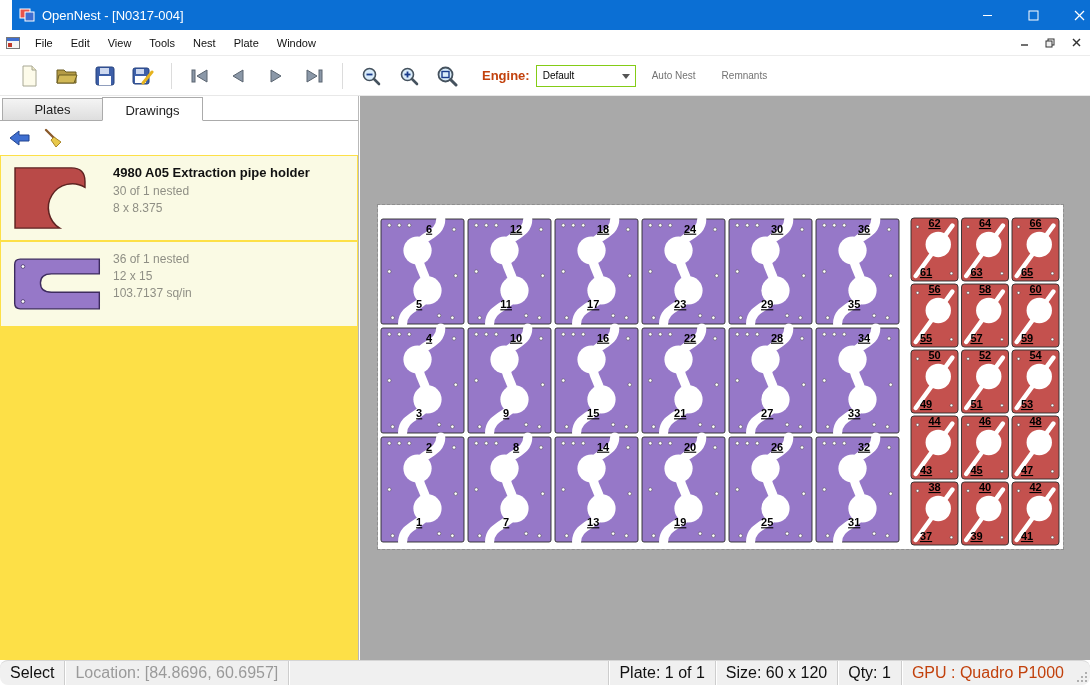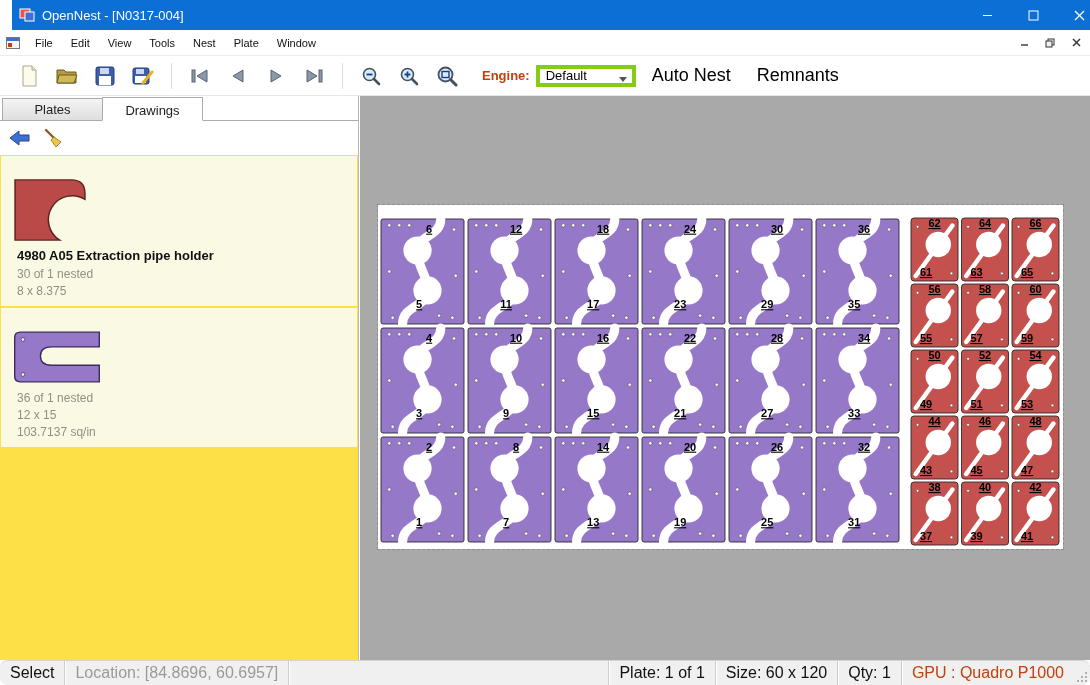--- a/index.html
+++ b/index.html
@@ -17,33 +17,33 @@
   .mdiicon { width:26px; display:flex; justify-content:center; }
   .menu-item { font-size:11px; color:#111; padding:4px 9px; cursor:default; }
   .menubar .spacer { flex:1; }
   .mdibtn { width:24px; height:20px; display:flex; align-items:center; justify-content:center; margin-right:2px; }
 
   
   .toolbar { position:absolute; left:0; top:56px; width:100%; height:40px; background:#fff; display:flex; align-items:center; padding-left:10px; border-bottom:1px solid #e8e8e8; }
   .tbtn { width:32px; height:32px; display:flex; align-items:center; justify-content:center; margin:0 3px; border:1px solid transparent; }
   .tsep { width:1px; height:26px; background:#dcdcdc; margin:0 9px; }
   .engine-label { font-size:13px; font-weight:bold; color:#c2410c; margin:0 6px 0 16px; }
-  .combo { width:100px; height:22px; border:4px solid #84cc16; background:#fff; display:flex; align-items:center; font-size:13px; padding-left:6px; position:relative; }
+  .combo { width:100px; height:22px; border:1px solid #84cc16; background:#fff; display:flex; align-items:center; font-size:10px; padding-left:6px; position:relative; }
   .combo .arrow { position:absolute; right:5px; top:8px; width:0; height:0; border-left:4px solid transparent; border-right:4px solid transparent; border-top:5px solid #555; }
-  .flatbtn { font-size:18px; color:#000000; padding:6px 10px; margin-left:6px; }
+  .flatbtn { font-size:10px; color:#737373; padding:6px 10px; margin-left:6px; }
 
   
   .sidepanel { position:absolute; left:0; top:96px; width:359px; bottom:25px; background:#fde047; border-right:1px solid #b9b9b9; }
   .tabstrip { position:relative; height:25px; display:flex; align-items:flex-end; padding-left:2px; border-bottom:1px solid #ababab; background:#fff; }
   .tab { font-size:13px; color:#222; border:1px solid #ababab; border-bottom:none; padding:3px 0; width:101px; text-align:center; background:linear-gradient(#f4f4f4,#dedede); margin-right:-1px; position:relative; }
   .tab.active { background:#fff; height:24px; padding-top:5px; z-index:2; margin-bottom:-1px; border-bottom:1px solid #fff; }
   .panel-toolbar { height:34px; display:flex; align-items:center; padding-left:6px; gap:6px; background:#fff; }
   .ptbtn { width:28px; height:26px; display:flex; align-items:center; justify-content:center; border:1px solid transparent; }
 
-  .drawing-item { display:flex; background:#fafae4; margin:1px 1px 2px 1px; padding:20px 6px 6px 10px; min-height:84px;flex-direction:column; }
+  .drawing-item { display:flex; background:#fafae4; margin:1px 1px 2px 1px; padding:5px 6px 6px 10px; min-height:84px; }
   .thumb { width:96px; display:flex; align-items:center; justify-content:flex-start; }
   .drawing-text { flex:1; padding-top:4px; padding-left:6px; }
   .drawing-title { font-size:13px; font-weight:bold; color:#111; margin-bottom:3px; }
   .drawing-meta { font-size:12px; color:#8f8f85; line-height:17px; }
 
   
   .nestcanvas { position:absolute; left:360px; top:96px; right:0; bottom:25px; background:#a9a9a9; overflow:hidden; }
   .plate { position:absolute; left:18px; top:109px; width:685px; height:344px; background:#fff; outline:1px dashed #8f8f8f; }
   .part-num { font:bold 11px "Liberation Sans", sans-serif; text-decoration:underline; text-anchor:middle; fill:#000; }
 

